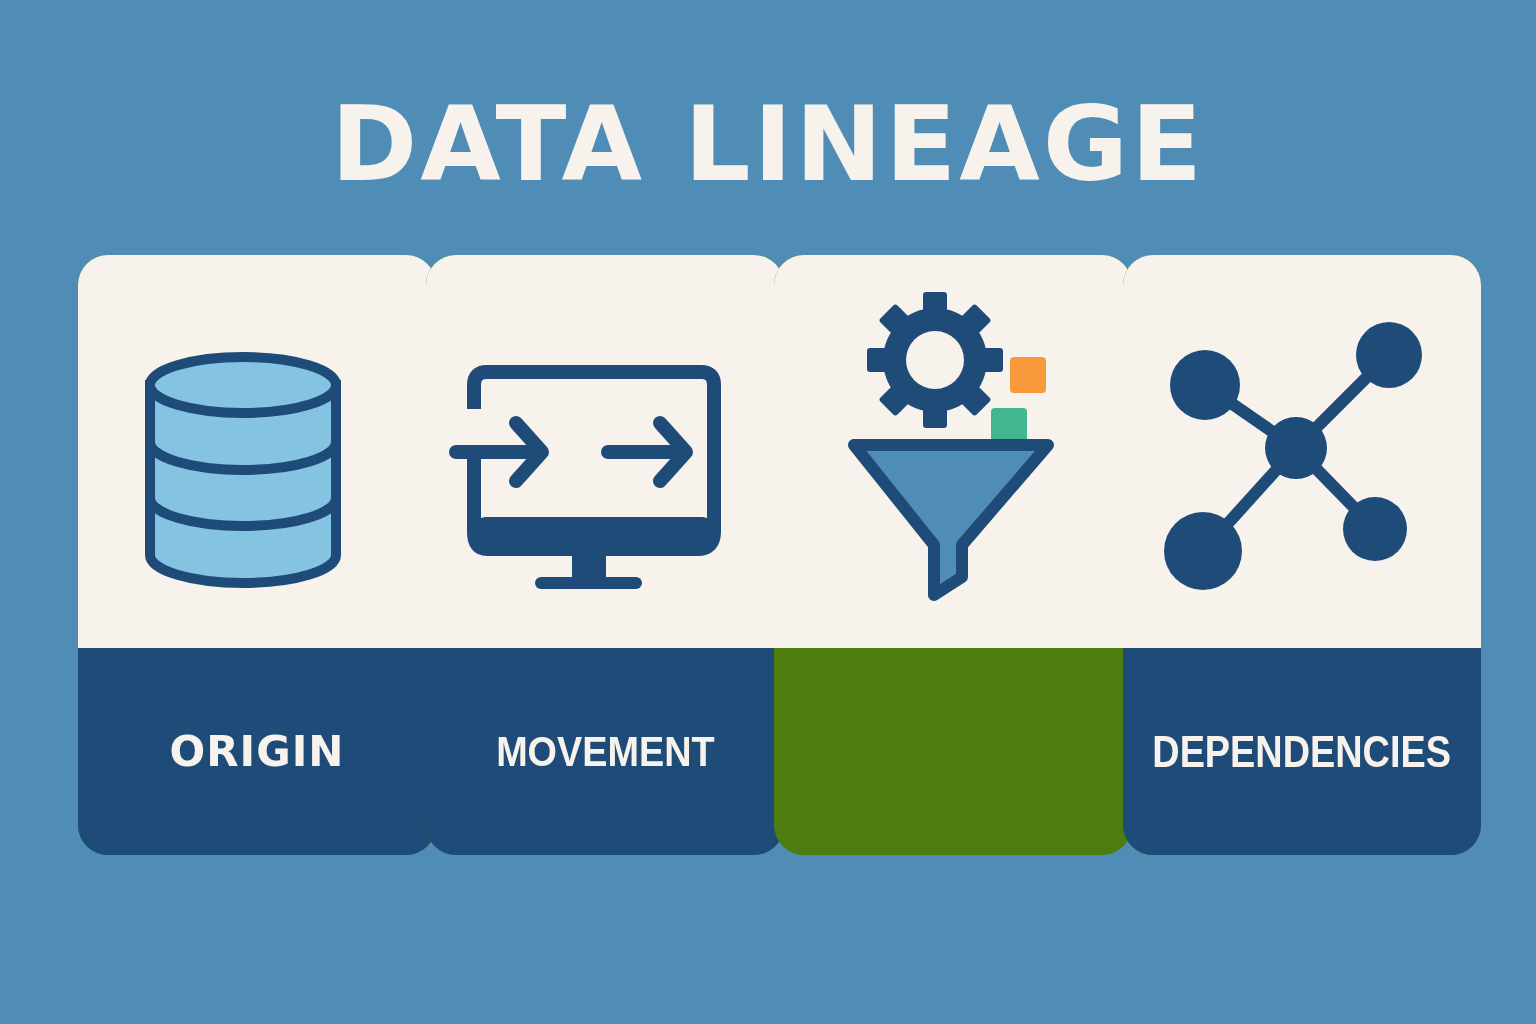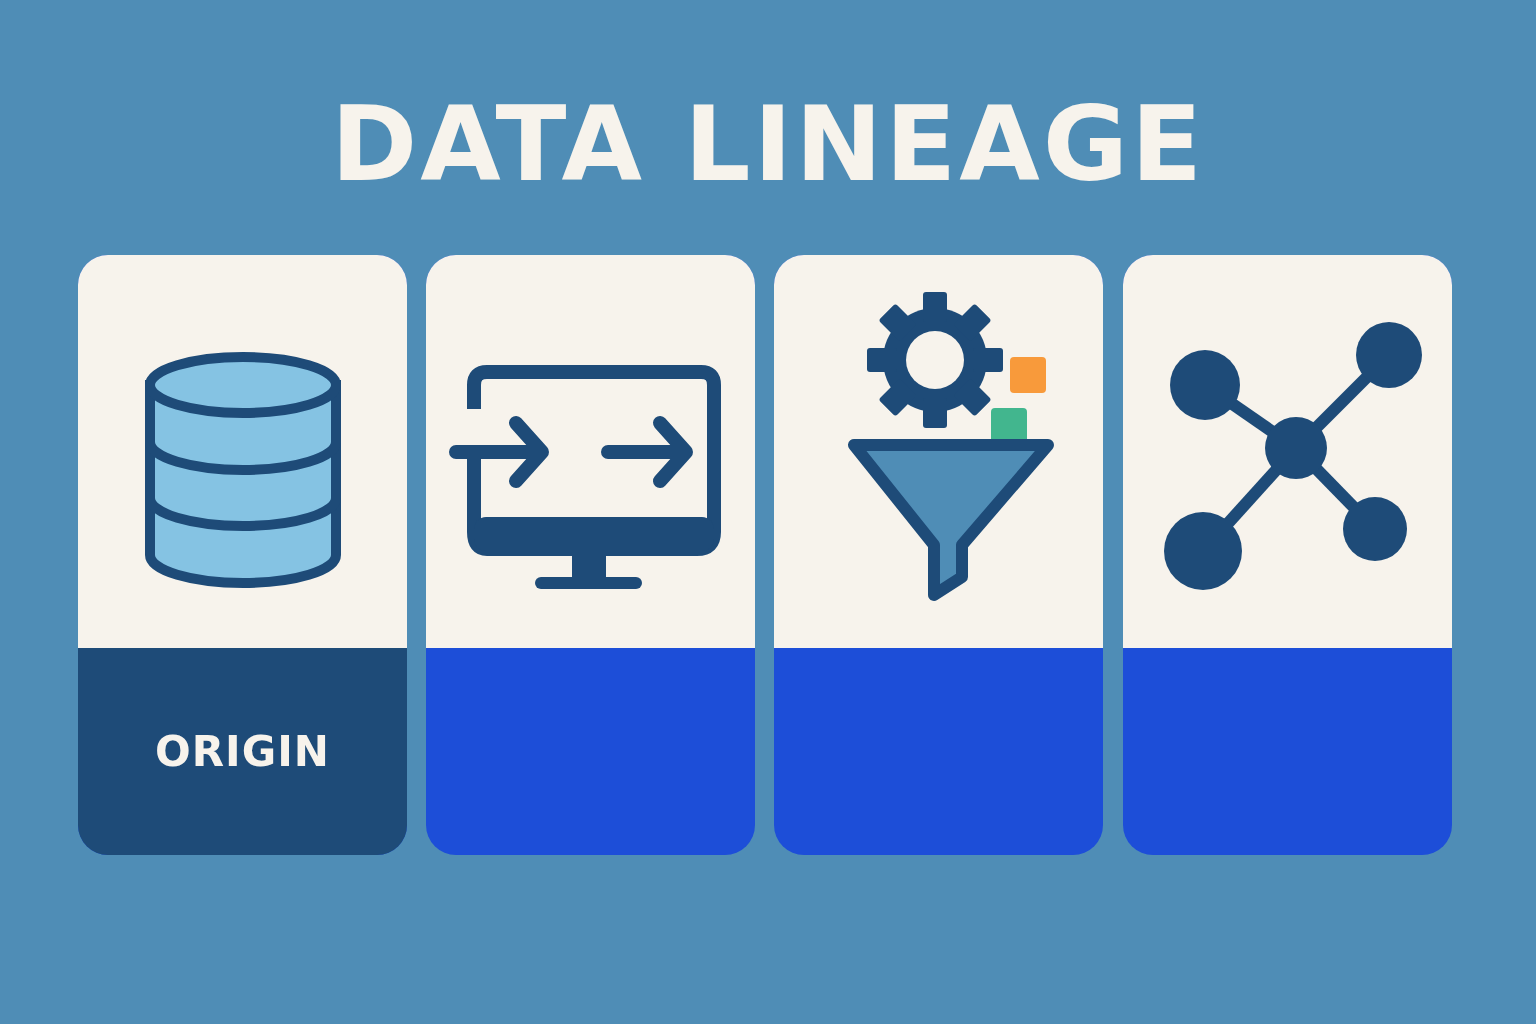--- a/index.html
+++ b/index.html
@@ -9,21 +9,21 @@
     font-family:"DejaVu Sans", sans-serif;
     position:relative;
   }
   .title {
     position:absolute; left:0; top:92px; width:1536px; text-align:center;
     color:#f7f3ec; font-family:"DejaVu Sans", sans-serif; font-weight:bold;
     font-size:104px; letter-spacing:3px; line-height:1;
   }
   .card {
     position:absolute; top:255px; width:329px; height:600px;
-    border-radius:30px; overflow:hidden; background:#1d4ed8;
+    border-radius:30px; overflow:hidden; background:#4d7c0f;padding-left:29px;
   }
   .card .top { position:absolute; left:0; top:0; width:100%; height:393px; background:#f7f3ec; }
   .card .bottom {
     position:absolute; left:0; top:393px; width:100%; height:207px;
     background:#1e4b78; display:flex; align-items:center; justify-content:center;
   }
   .label {
     color:#f7f3ec; font-weight:bold; font-size:42px; letter-spacing:1px;
     font-family:"DejaVu Sans", sans-serif; white-space:nowrap;
   }
@@ -58,20 +58,23 @@
       <g fill="none" stroke="#1e4b78" stroke-linecap="round" stroke-linejoin="round">
         <path d="M48 154 L48 130 Q48 117 61 117 L275 117 Q288 117 288 130 L288 277 Q288 294 271 294 L61 294 Q48 294 48 277 L48 196" stroke-width="14" stroke-linecap="butt"></path>
         <path d="M30 197 L112 197 M90 168 L116 197 L90 226" stroke-width="14"></path>
         <path d="M182 197 L256 197 M234 168 L260 197 L234 226" stroke-width="14"></path>
         <path d="M115 328 L210 328" stroke-width="12"></path>
       </g>
       <rect x="48" y="262" width="240" height="34" rx="12" fill="#1e4b78"></rect>
       <rect x="146" y="290" width="34" height="38" fill="#1e4b78"></rect>
     </svg>
   </div>
+  <div class="bottom">
+    <span class="label semi">MOVEMENT</span>
+  </div>
 </div>
 
 <div class="card" style="left:774px;">
   <div class="top">
     <svg class="icon" width="329" height="393" viewBox="0 0 329 393">
       <g transform="translate(161 105)" fill="#1e4b78">
         <circle r="52"></circle>
         <g>
           <rect x="-12" y="-68" width="24" height="30" rx="3"></rect>
           <rect x="-12" y="-68" width="24" height="30" rx="3" transform="rotate(45)"></rect>
@@ -102,13 +105,16 @@
       </g>
       <g fill="#1e4b78">
         <circle cx="82" cy="130" r="35"></circle>
         <circle cx="266" cy="100" r="33"></circle>
         <circle cx="173" cy="193" r="31"></circle>
         <circle cx="80" cy="296" r="39"></circle>
         <circle cx="252" cy="274" r="32"></circle>
       </g>
     </svg>
   </div>
+  <div class="bottom">
+    <span class="label condensed" style="font-size:44px; transform:scaleX(0.86);">DEPENDENCIES</span>
+  </div>
 </div>
 
 </body></html>

